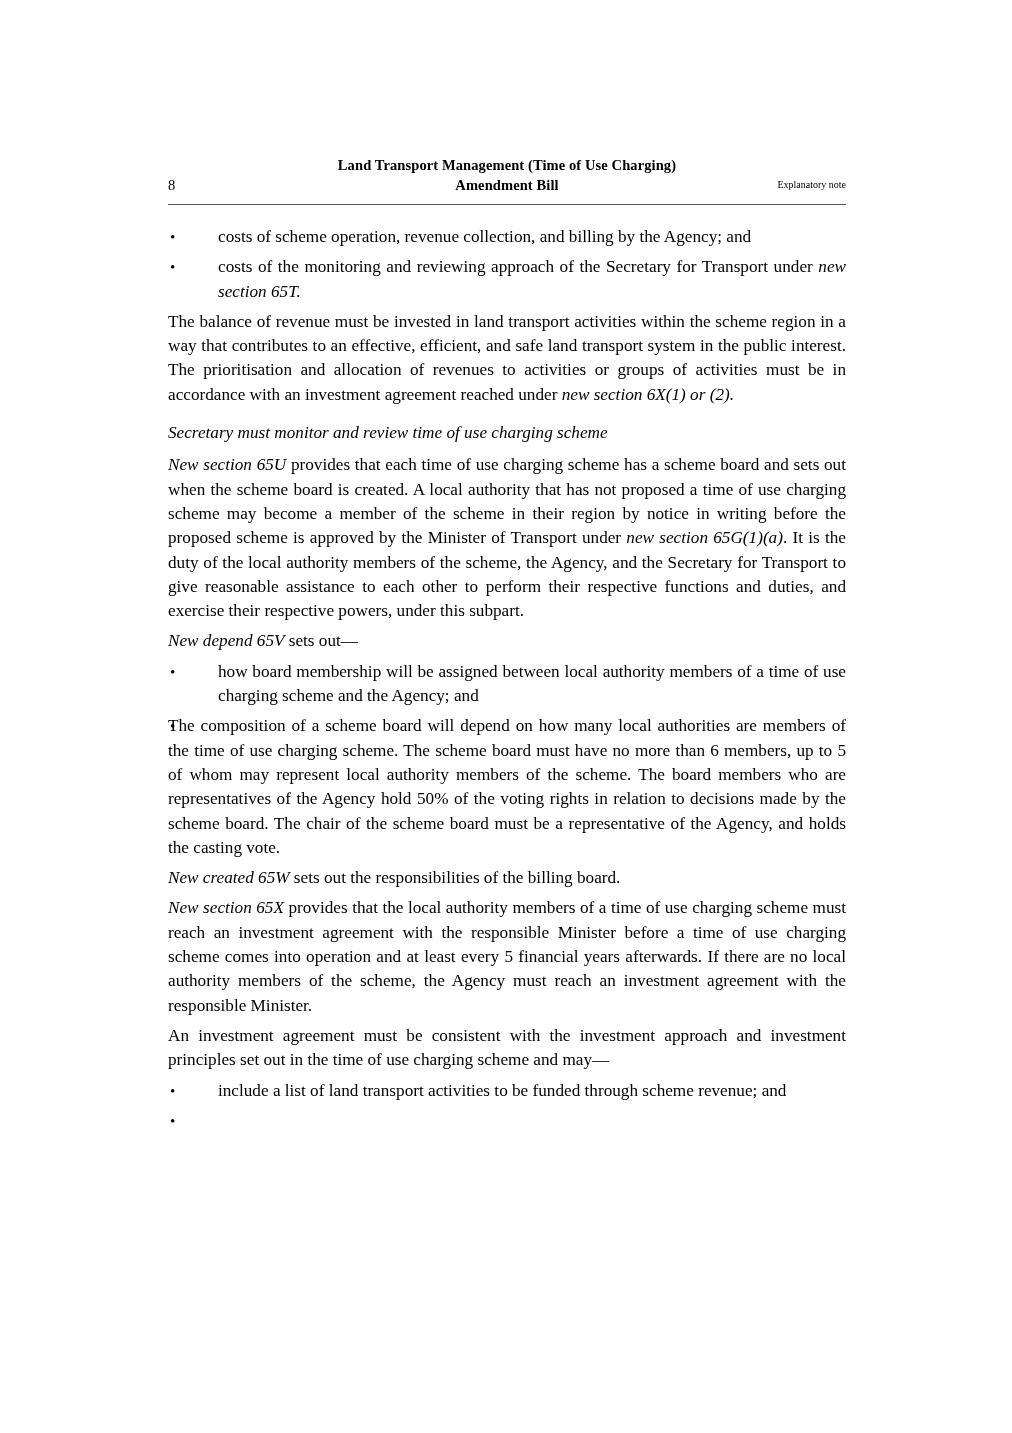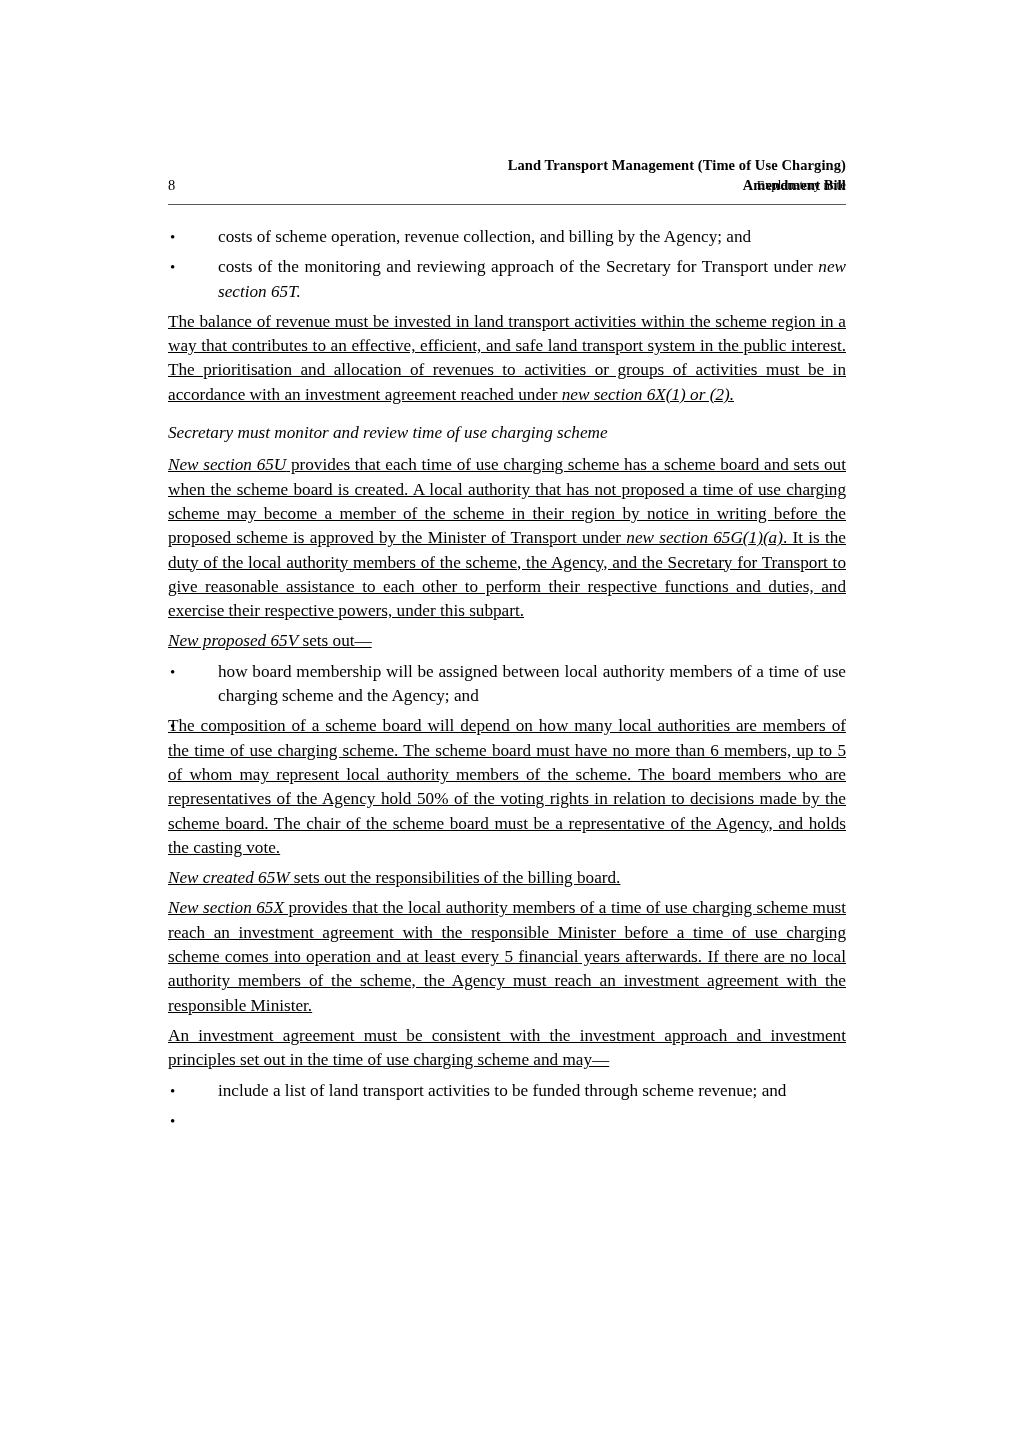--- a/index.html
+++ b/index.html
@@ -23,21 +23,21 @@
     width: 678px;
   }
 
   
   .header {
     position: relative;
     margin-top: 155px;
     height: 46px;
   }
   .header-title {
-    text-align: right;
+    text-align: center;
     font-weight: bold;
     font-size: 14.5px;
     line-height: 20px;
     letter-spacing: 0.1px;
     font-family: Liberation Serif, serif;
   }
   .header-title .line2 {
     display: block;
   }
   .folio {
@@ -45,42 +45,41 @@
     left: 0;
     top: 20px;
     font-size: 14.5px;
     line-height: 20px;
     font-weight: normal;
   }
   .header-right {
     position: absolute;
     right: 0;
     top: 20px;
-    font-size: 13px;
+    font-size: 10px;
     line-height: 20px;
   }
   .header-rule {
     width: 678px;
     height: 0;
     border-top: 1.6px solid #595959;
     margin-top: 3px;
   }
 
   
   .body-area {
     margin-top: 20px;
     font-size: 17.2px;
     line-height: 24.3px;
   }
   p.para {
     margin: 0 0 6px 0;
     text-align: justify;
     text-justify: inter-word;
     hyphens: manual;
-    text-decoration: underline;
   }
   p.para:last-child {
     margin-bottom: 0;
   }
   .crosshead {
     margin: 14px 0 8px 0;
     font-style: italic;
     font-size: 17.2px;
     line-height: 24.3px;
   }
@@ -142,21 +141,21 @@
         <span>costs of the monitoring and reviewing approach of the Secretary for Transport under </span><i>new section 65T.</i>
       </li>
     </ul>
 
     <p class="para"><span>The balance of revenue must be invested in land transport activities within the scheme region in a way that contributes to an effective, efficient, and safe land transport system in the public interest. The prioritisation and allocation of revenues to activities or groups of activities must be in accordance with an investment agreement reached under </span><i>new section 6X(1) or (2).</i></p>
 
     <div class="crosshead">Secretary must monitor and review time of use charging scheme</div>
 
     <p class="para"><i>New section 65U</i><span> provides that each time of use charging scheme has a scheme board and sets out when the scheme board is created. A local authority that has not proposed a time of use charging scheme may become a member of the scheme in their region by notice in writing before the proposed scheme is approved by the Minister of Transport under </span><i>new section 65G(1)(a)</i><span>. It is the duty of the local authority members of the scheme, the Agency, and the Secretary for Transport to give reasonable assistance to each other to perform their respective functions and duties, and exercise their respective powers, under this subpart.</span></p>
 
-    <p class="para"><i>New proposed 65V</i><span> sets out—</span></p>
+    <p class="para"><i>New depend 65V</i><span> sets out—</span></p>
 
     <ul class="bullets">
       <li>
         <span class="bullet-mark">•</span>
         <span>how board membership will be assigned between local authority members of a time of use charging scheme and the Agency; and</span>
       </li>
       <li>
         <span class="bullet-mark">•</span>
       </li>
     </ul>

